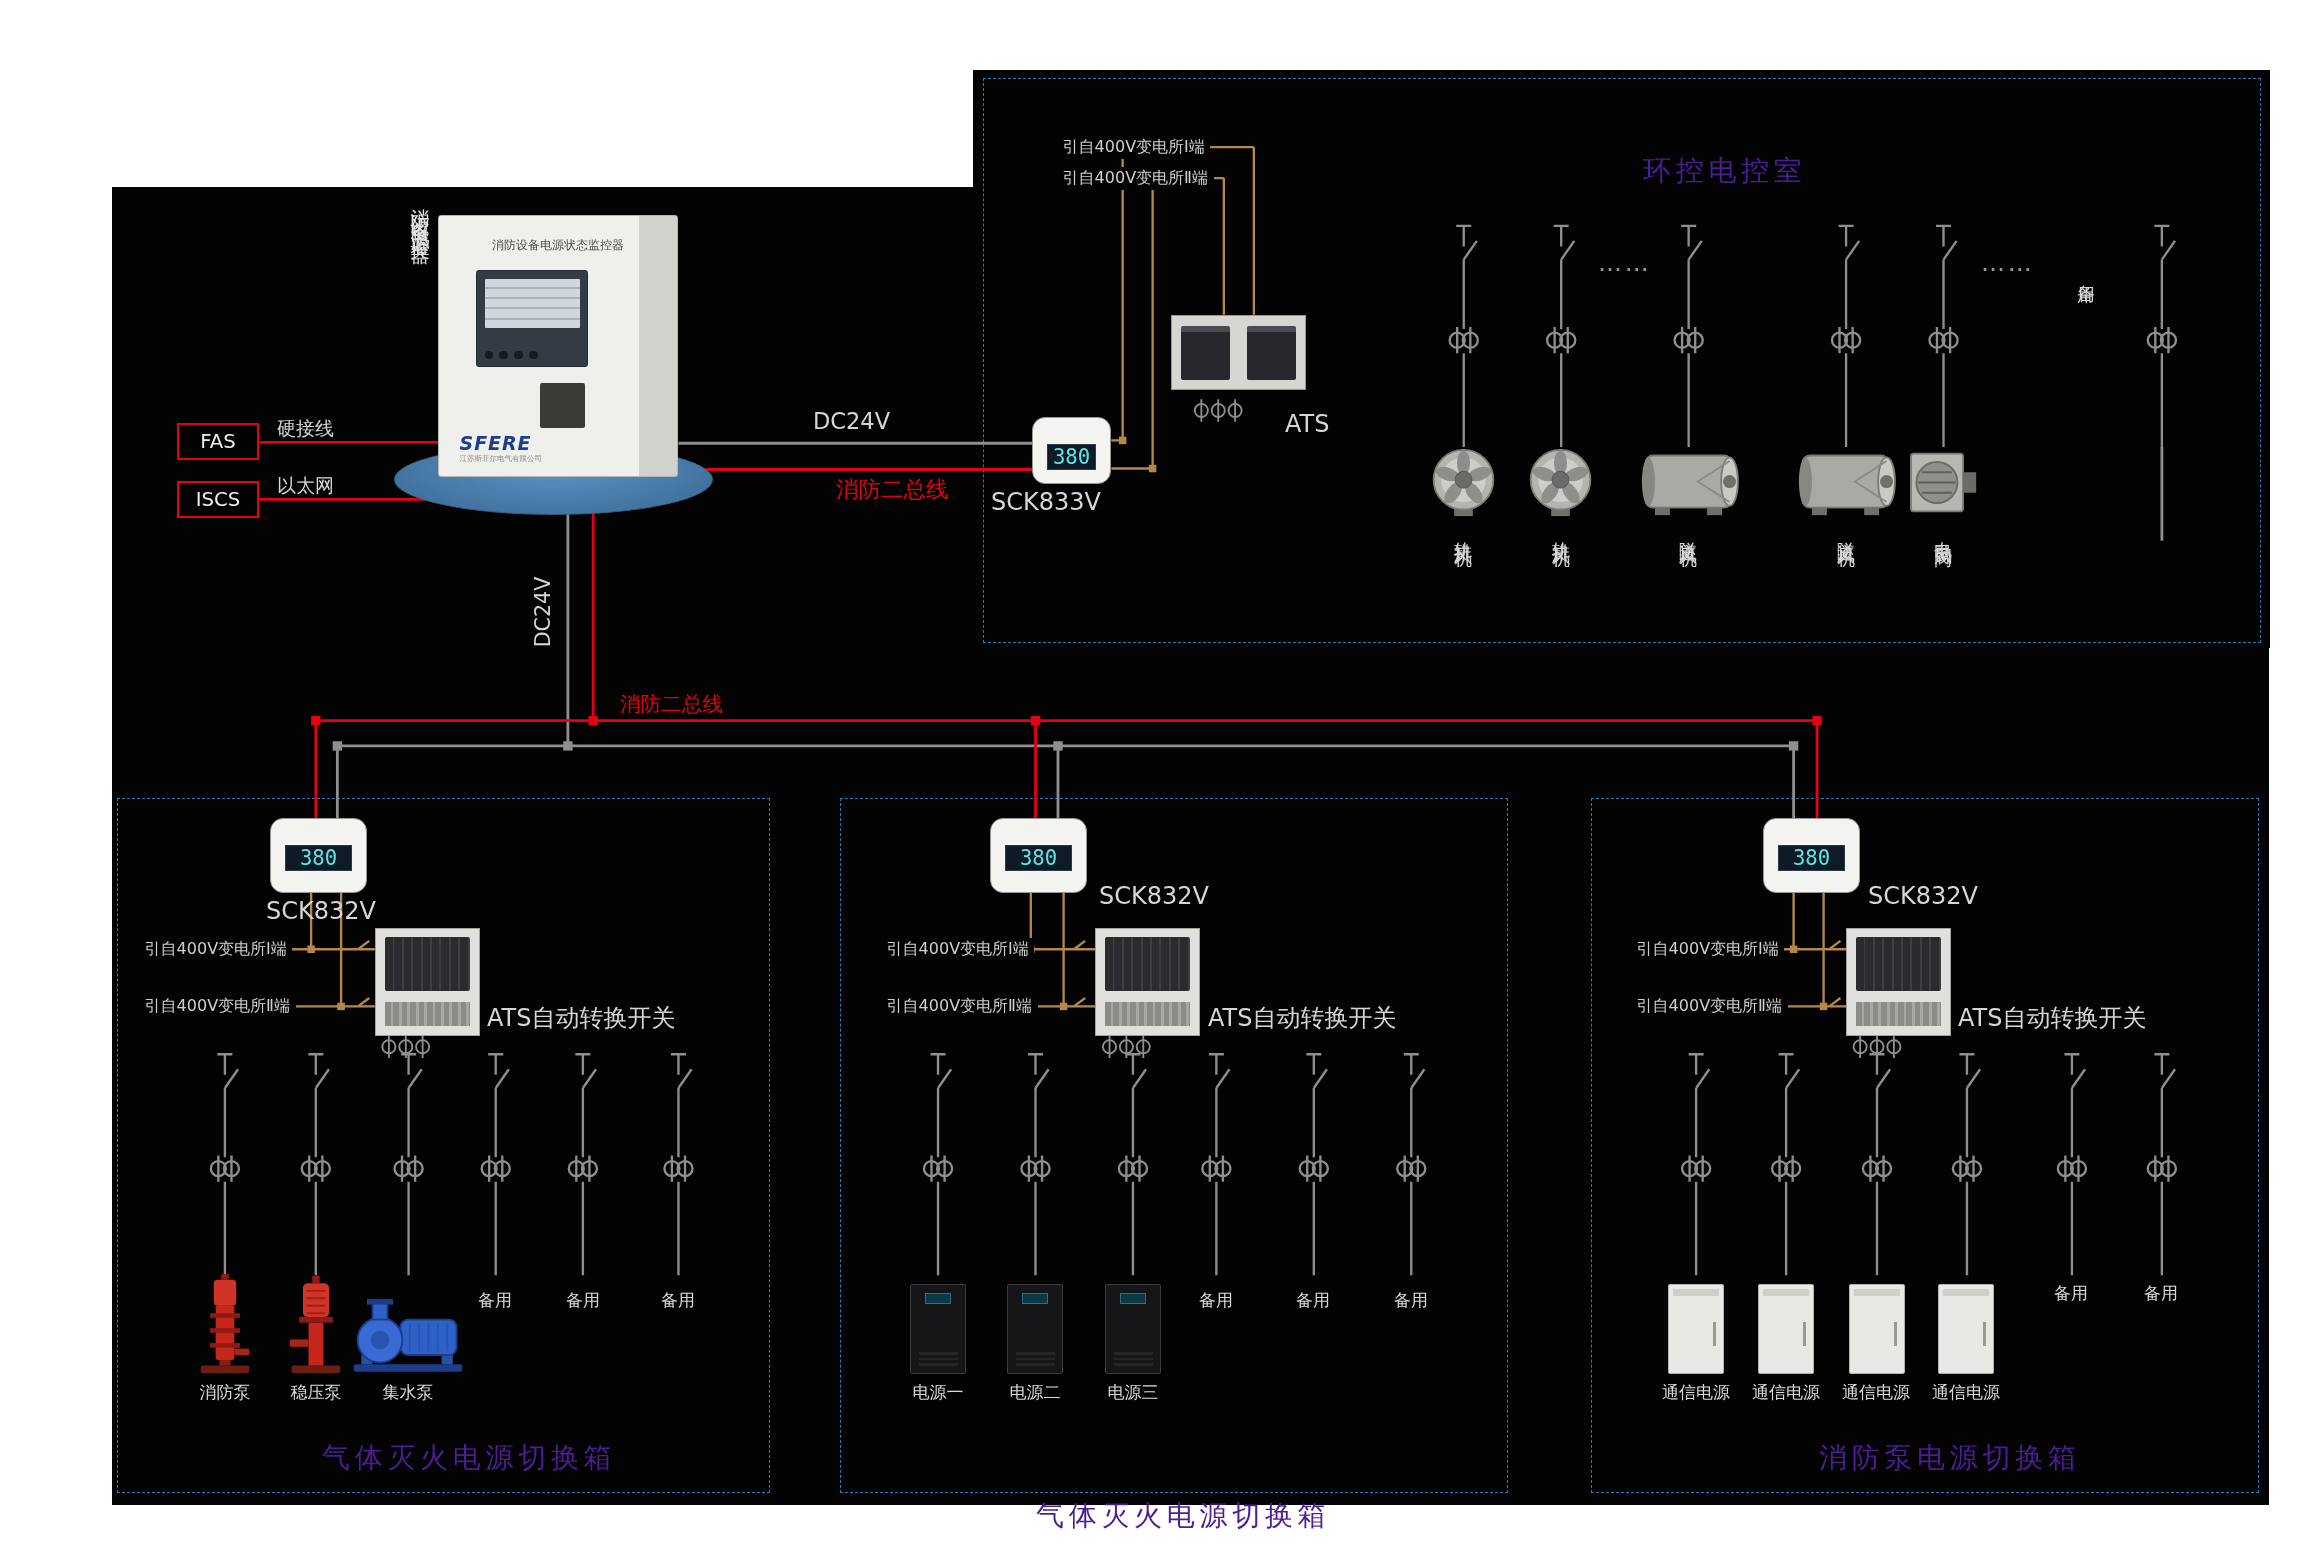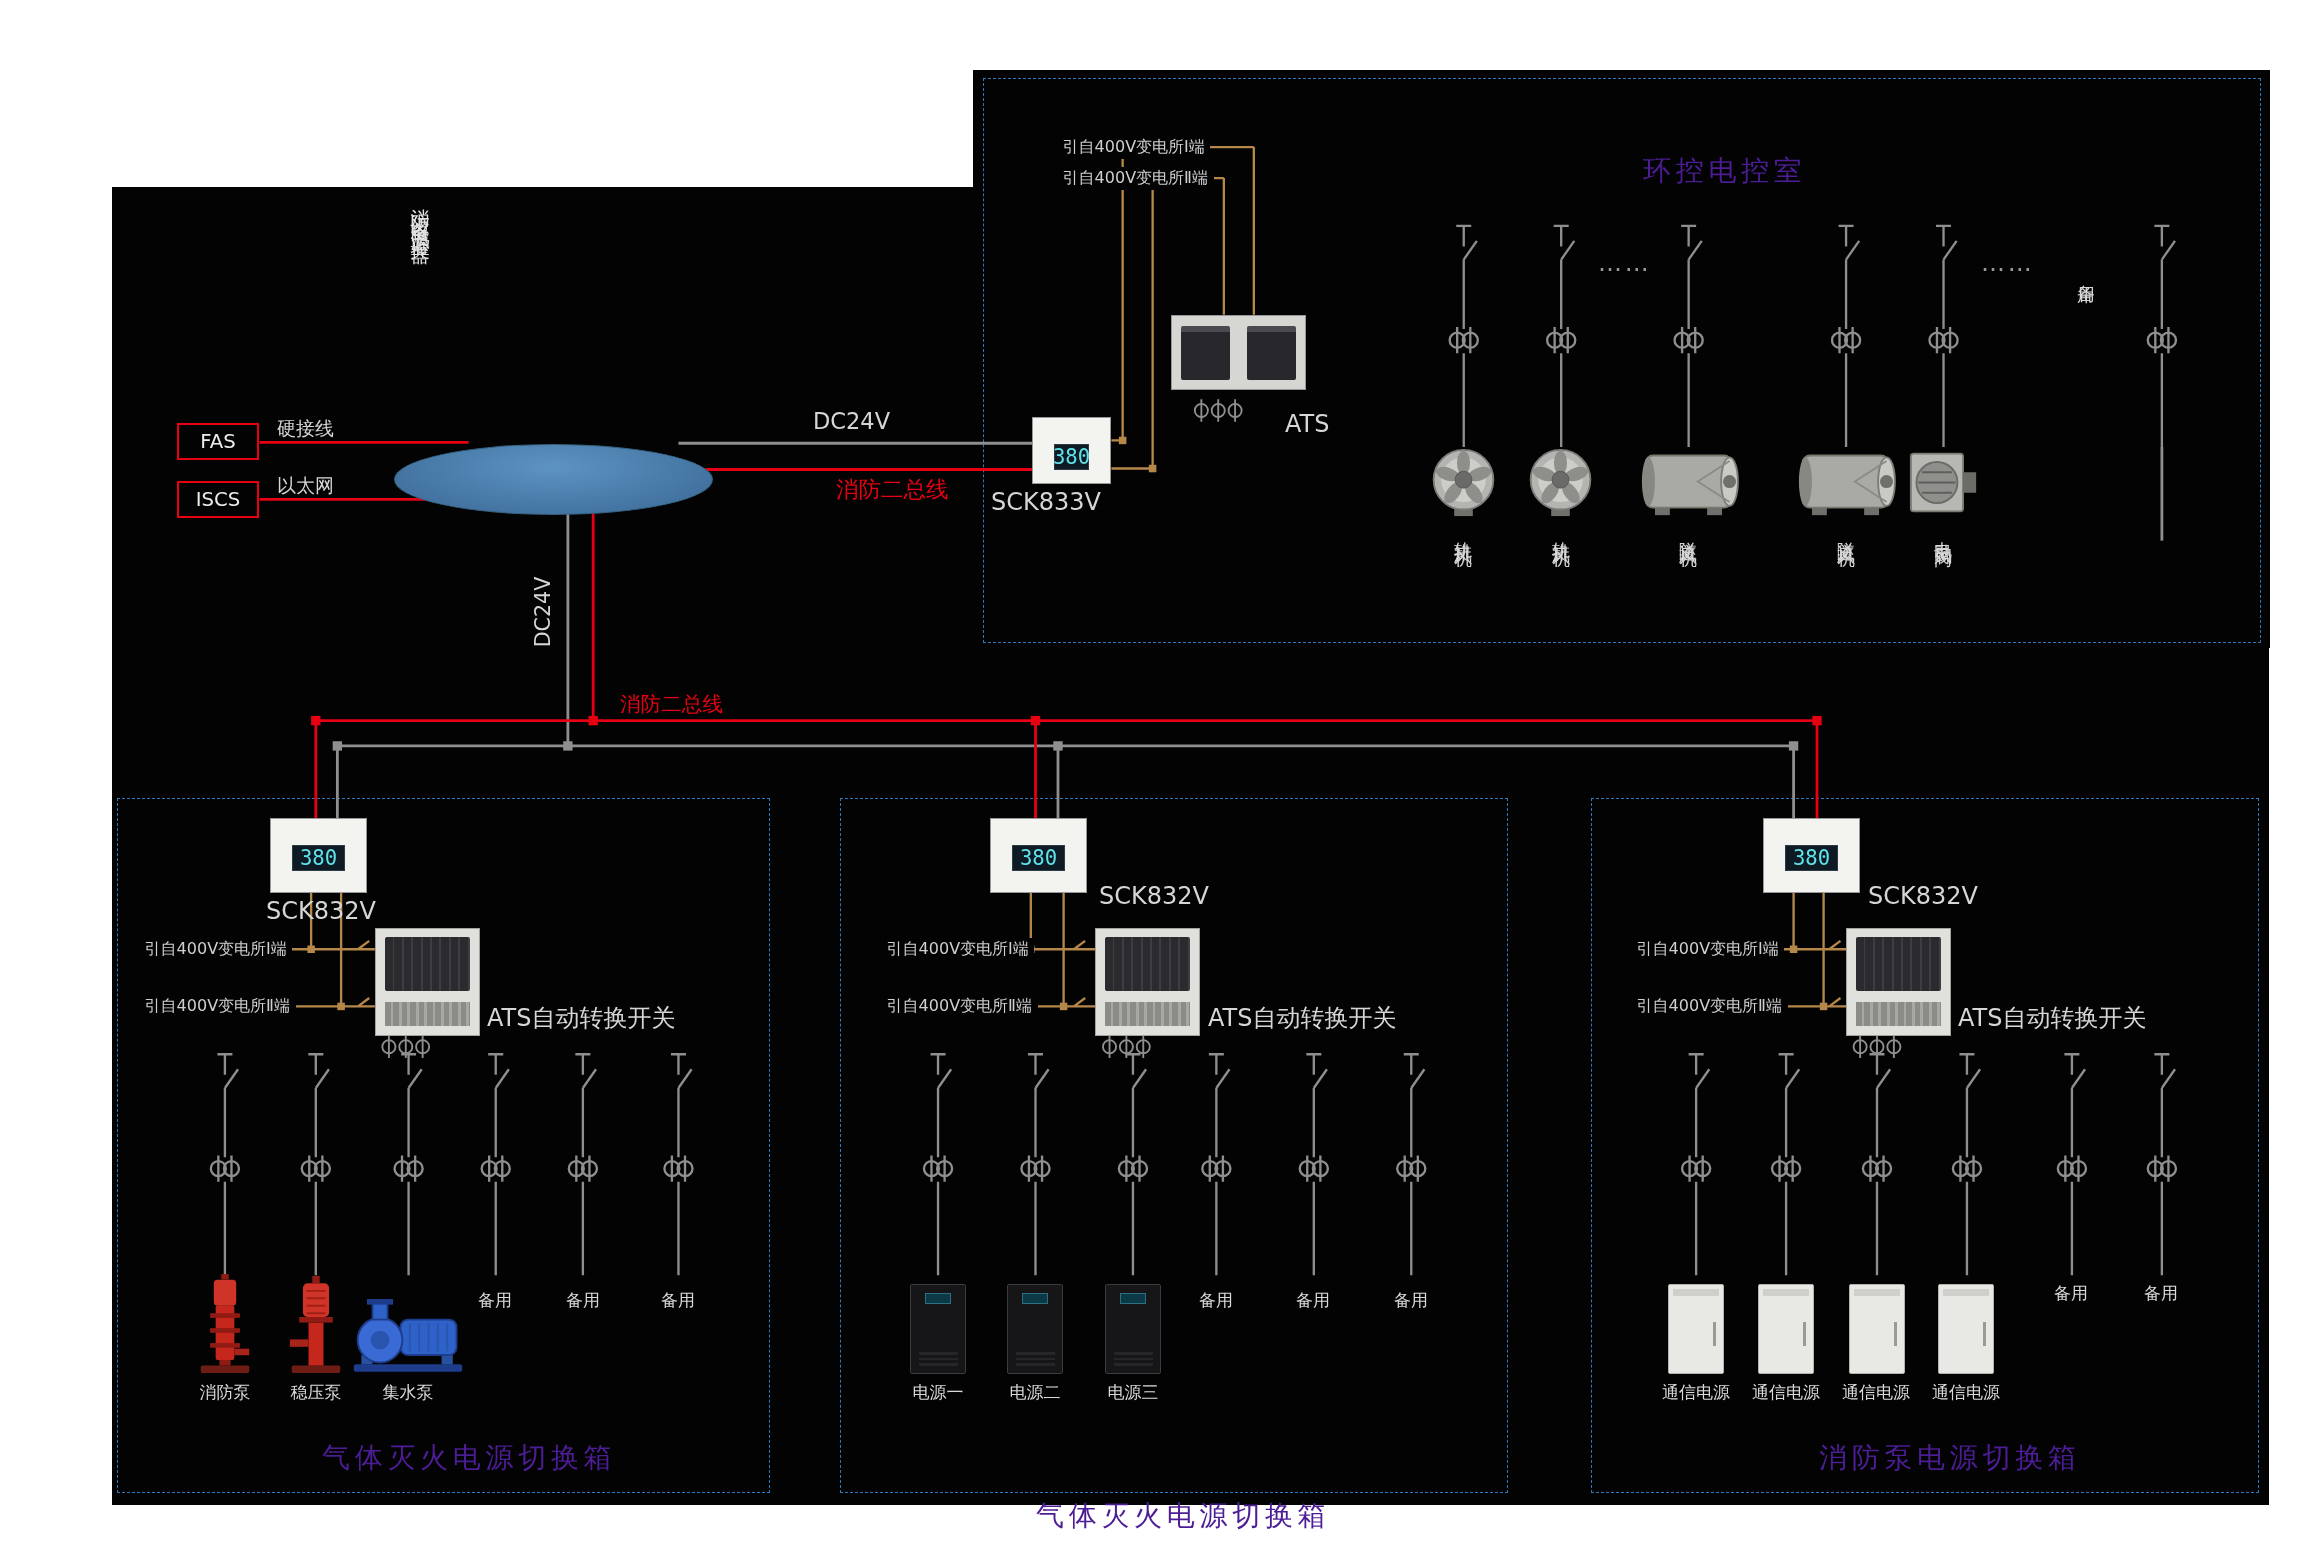--- a/index.html
+++ b/index.html
@@ -43,22 +43,22 @@
   .screen-in{width:100%;height:62%;background:repeating-linear-gradient(0deg,#cfd8de 0 8.4px,#a9b4bc 8.4px 10.3px);border-radius:0.9px}
   .btns{position:absolute;left:7.5px;bottom:6.6px;display:flex;gap:6.6px}
   .btns i{width:8.4px;height:8.4px;border-radius:50%;background:#161b20}
   .vent{position:absolute;left:101px;top:167px;width:45px;height:45px;background:#3a3a36;border-radius:1.9px}
   .brand{position:absolute;left:20.6px;bottom:13px;z-index:5}
   .brand b{font-size:19px;color:#1d3e8f;letter-spacing:0.9px;font-style:italic}
   .brand span{display:block;font-size:7.5px;color:#8b8b87;width:122px;line-height:1.25}
   .vlabel{position:absolute;left:408px;top:193px;writing-mode:vertical-rl;font-size:19px;color:#e3e3e3;letter-spacing:4.7px;z-index:4}
 
   
-  .meter{position:absolute;background:#f3f3f0;border:0.9px solid #97979a;border-radius:0;padding:21px;
-         display:flex;flex-direction:column;gap:5px;z-index:3}
+  .meter{position:absolute;background:#f3f3f0;border:0.9px solid #97979a;border-radius:13px;padding:14px;
+         display:flex;flex-direction:column;gap:12px;z-index:3}
   .m-terms{height:10.3px;background:repeating-linear-gradient(90deg,#b9b9b6 0 6.6px,#86868a 6.6px 8.4px);border-radius:0.9px}
   .m-lcd{flex:1;background:#0e1b24;border:0.9px solid #2e3a44;color:#5fe3ea;font-family:"DejaVu Sans Mono","Liberation Mono",monospace;
          font-size:20.6px;display:flex;align-items:center;justify-content:center}
   .m-band{height:12px;background:#23a49d;border-radius:0.9px}
 
   
   .ats-h{position:absolute;background:#d6d6d2;border:0.9px solid #96969a;display:flex;align-items:center;justify-content:space-around;z-index:3}
   .ats-h .blk{width:49px;height:54px;background:#28282c;border-top:6.6px solid #4a4a50;border-radius:1.9px}
   .ats-v{position:absolute;background:#e0e0dc;border:0.9px solid #a2a29e;z-index:3}
   .ats-v::before{content:"";position:absolute;left:9.4px;right:9.4px;top:7.5px;height:54px;border-radius:1.9px;
@@ -272,20 +272,37 @@
       <use href="#br" x="1886" y="1121" width="40" height="240"></use>
       <use href="#br" x="1983" y="1121" width="40" height="240"></use>
       <use href="#br" x="2079" y="1121" width="40" height="240"></use>
       <use href="#br" x="2191" y="1121" width="40" height="240"></use>
       <use href="#br" x="2287" y="1121" width="40" height="240"></use>
     </g>
   </svg>
 
   <div class="vlabel">消防设备电源监控器</div>
   <div class="platform"></div>
+  <div class="cabinet">
+    <div class="cab-title">消防设备电源状态监控器</div>
+    <div class="screen">
+      <div class="screen-in"></div>
+      <div class="btns">
+          <i></i>
+          <i></i>
+          <i></i>
+          <i></i>
+        </div>
+    </div>
+    <div class="vent"></div>
+    <div class="brand">
+      <b>SFERE</b>
+      <span>江苏斯菲尔电气有限公司</span>
+    </div>
+  </div>
 
   <div class="iobox" style="left:177px;top:423px">FAS</div>
   <div class="iobox" style="left:177px;top:481px">ISCS</div>
   <div class="lbl" style="left:277px;top:416px;font-size:19px">硬接线</div>
   <div class="lbl" style="left:277px;top:473px;font-size:19px">以太网</div>
 
   <div class="lbl mid" style="left:813px;top:408px">DC24V</div>
   <div class="lbl mid red" style="left:836px;top:474px">消防二总线</div>
   <div class="lbl rot" style="left:491px;top:600px;font-size:20.6px">DC24V</div>
   <div class="lbl red" style="left:620px;top:690px;font-size:20.6px">消防二总线</div>

